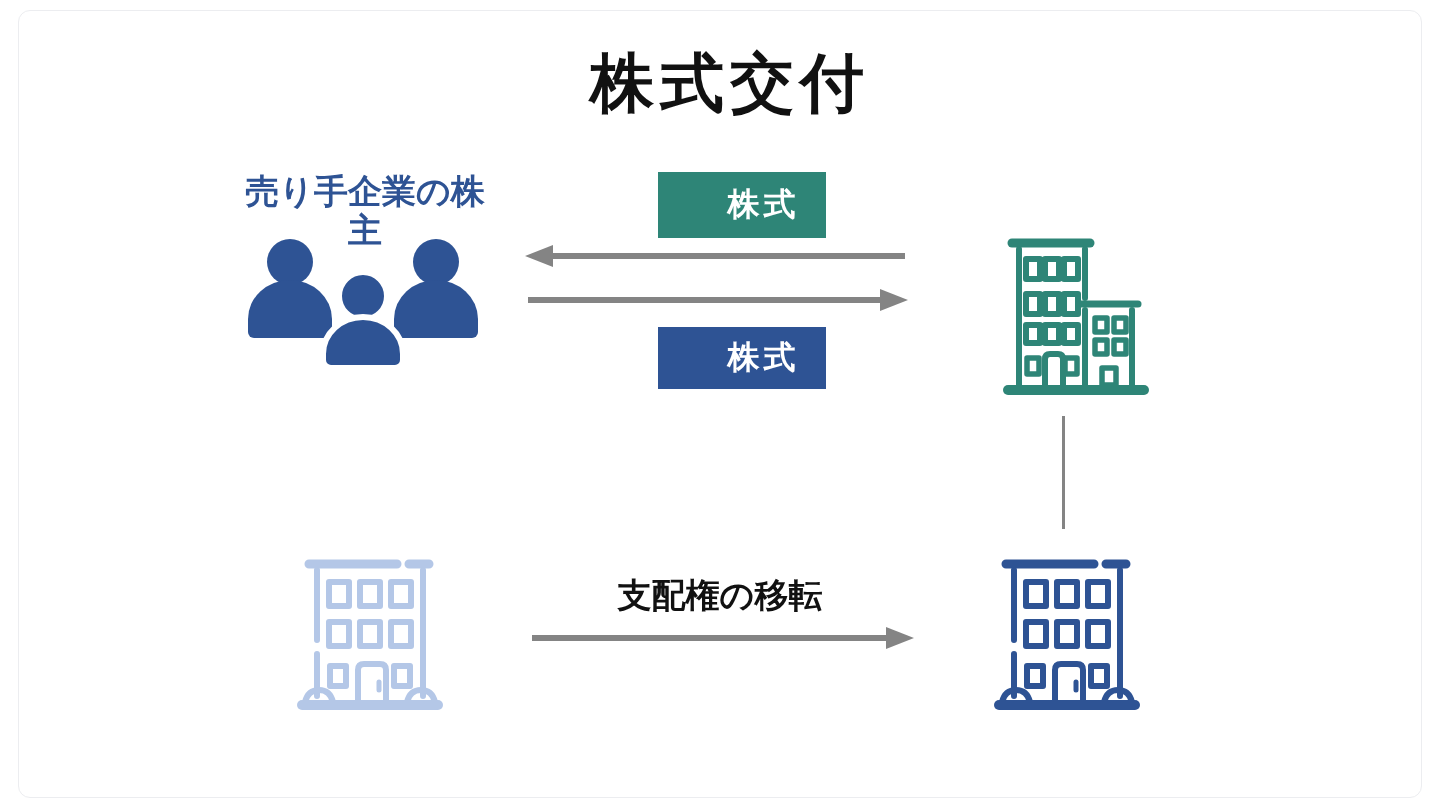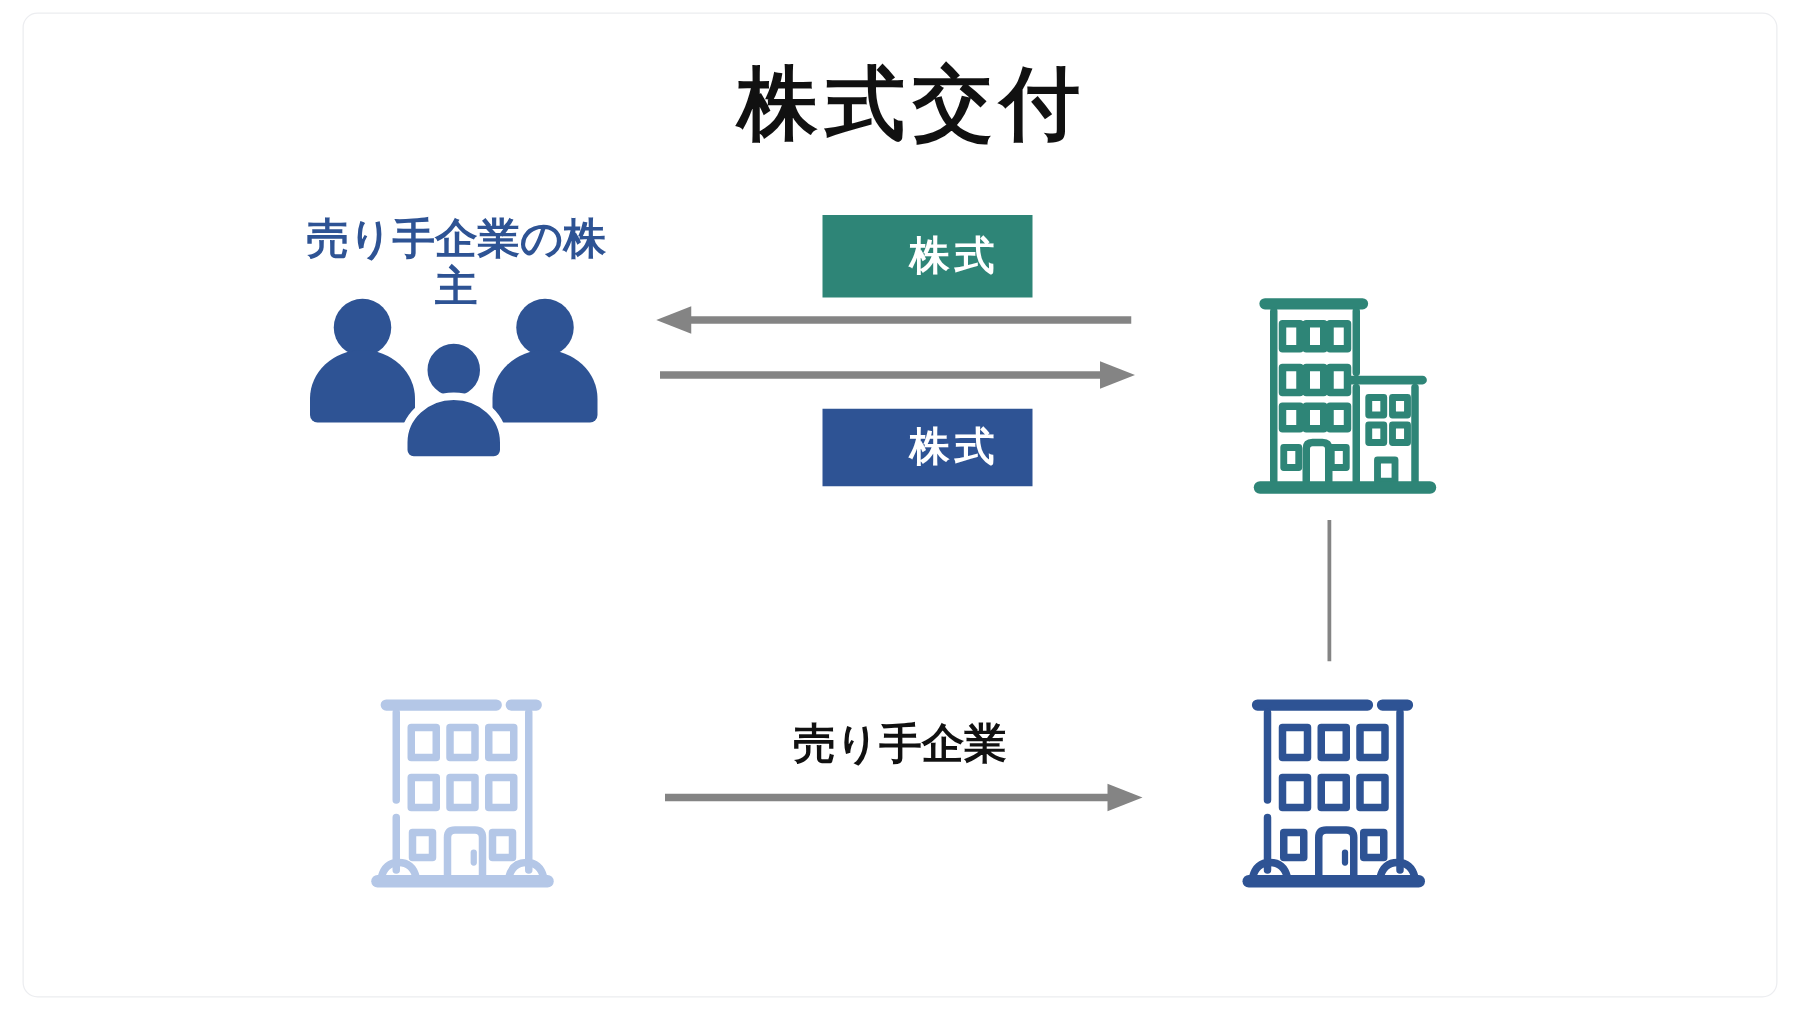--- a/index.html
+++ b/index.html
@@ -124,21 +124,21 @@
                                    M34,68 h20 v24 h-20 z M65,68 h20 v24 h-20 z M96,68 h20 v24 h-20 z"></path>
         <path stroke-width="6" d="M35,112 h16 v20 h-16 z M99,112 h16 v20 h-16 z"></path>
         <path stroke-width="6" d="M63,150 V116 q0,-6 6,-6 h16 q6,0 6,6 v34"></path>
         <path stroke-width="5" d="M84,128 v8"></path>
         <path stroke-width="6" d="M10,148 q3,-12 14,-12 q11,0 14,12 M112,148 q3,-12 14,-12 q11,0 14,12"></path>
         <path stroke-width="10" d="M7,151 H143"></path>
       </g>
     </svg>
   </div>
 
-  <div class="lbl lbl-black lbl-transfer">売り手企業</div>
+  <div class="lbl lbl-black lbl-transfer">支配権の移転</div>
   <div class="arrow arrow-bottom">
     <svg width="388" height="26" viewBox="0 0 388 26" xmlns="http://www.w3.org/2000/svg">
       <line x1="4" y1="13" x2="362" y2="13" stroke="currentColor" stroke-width="6"></line>
       <polygon points="386,13 358,2 358,24" fill="currentColor"></polygon>
     </svg>
   </div>
 
   <div class="icon bld-controlled">
     <svg viewBox="0 0 150 160" xmlns="http://www.w3.org/2000/svg">
       <g fill="none" stroke="currentColor" stroke-linecap="round" stroke-linejoin="round">

